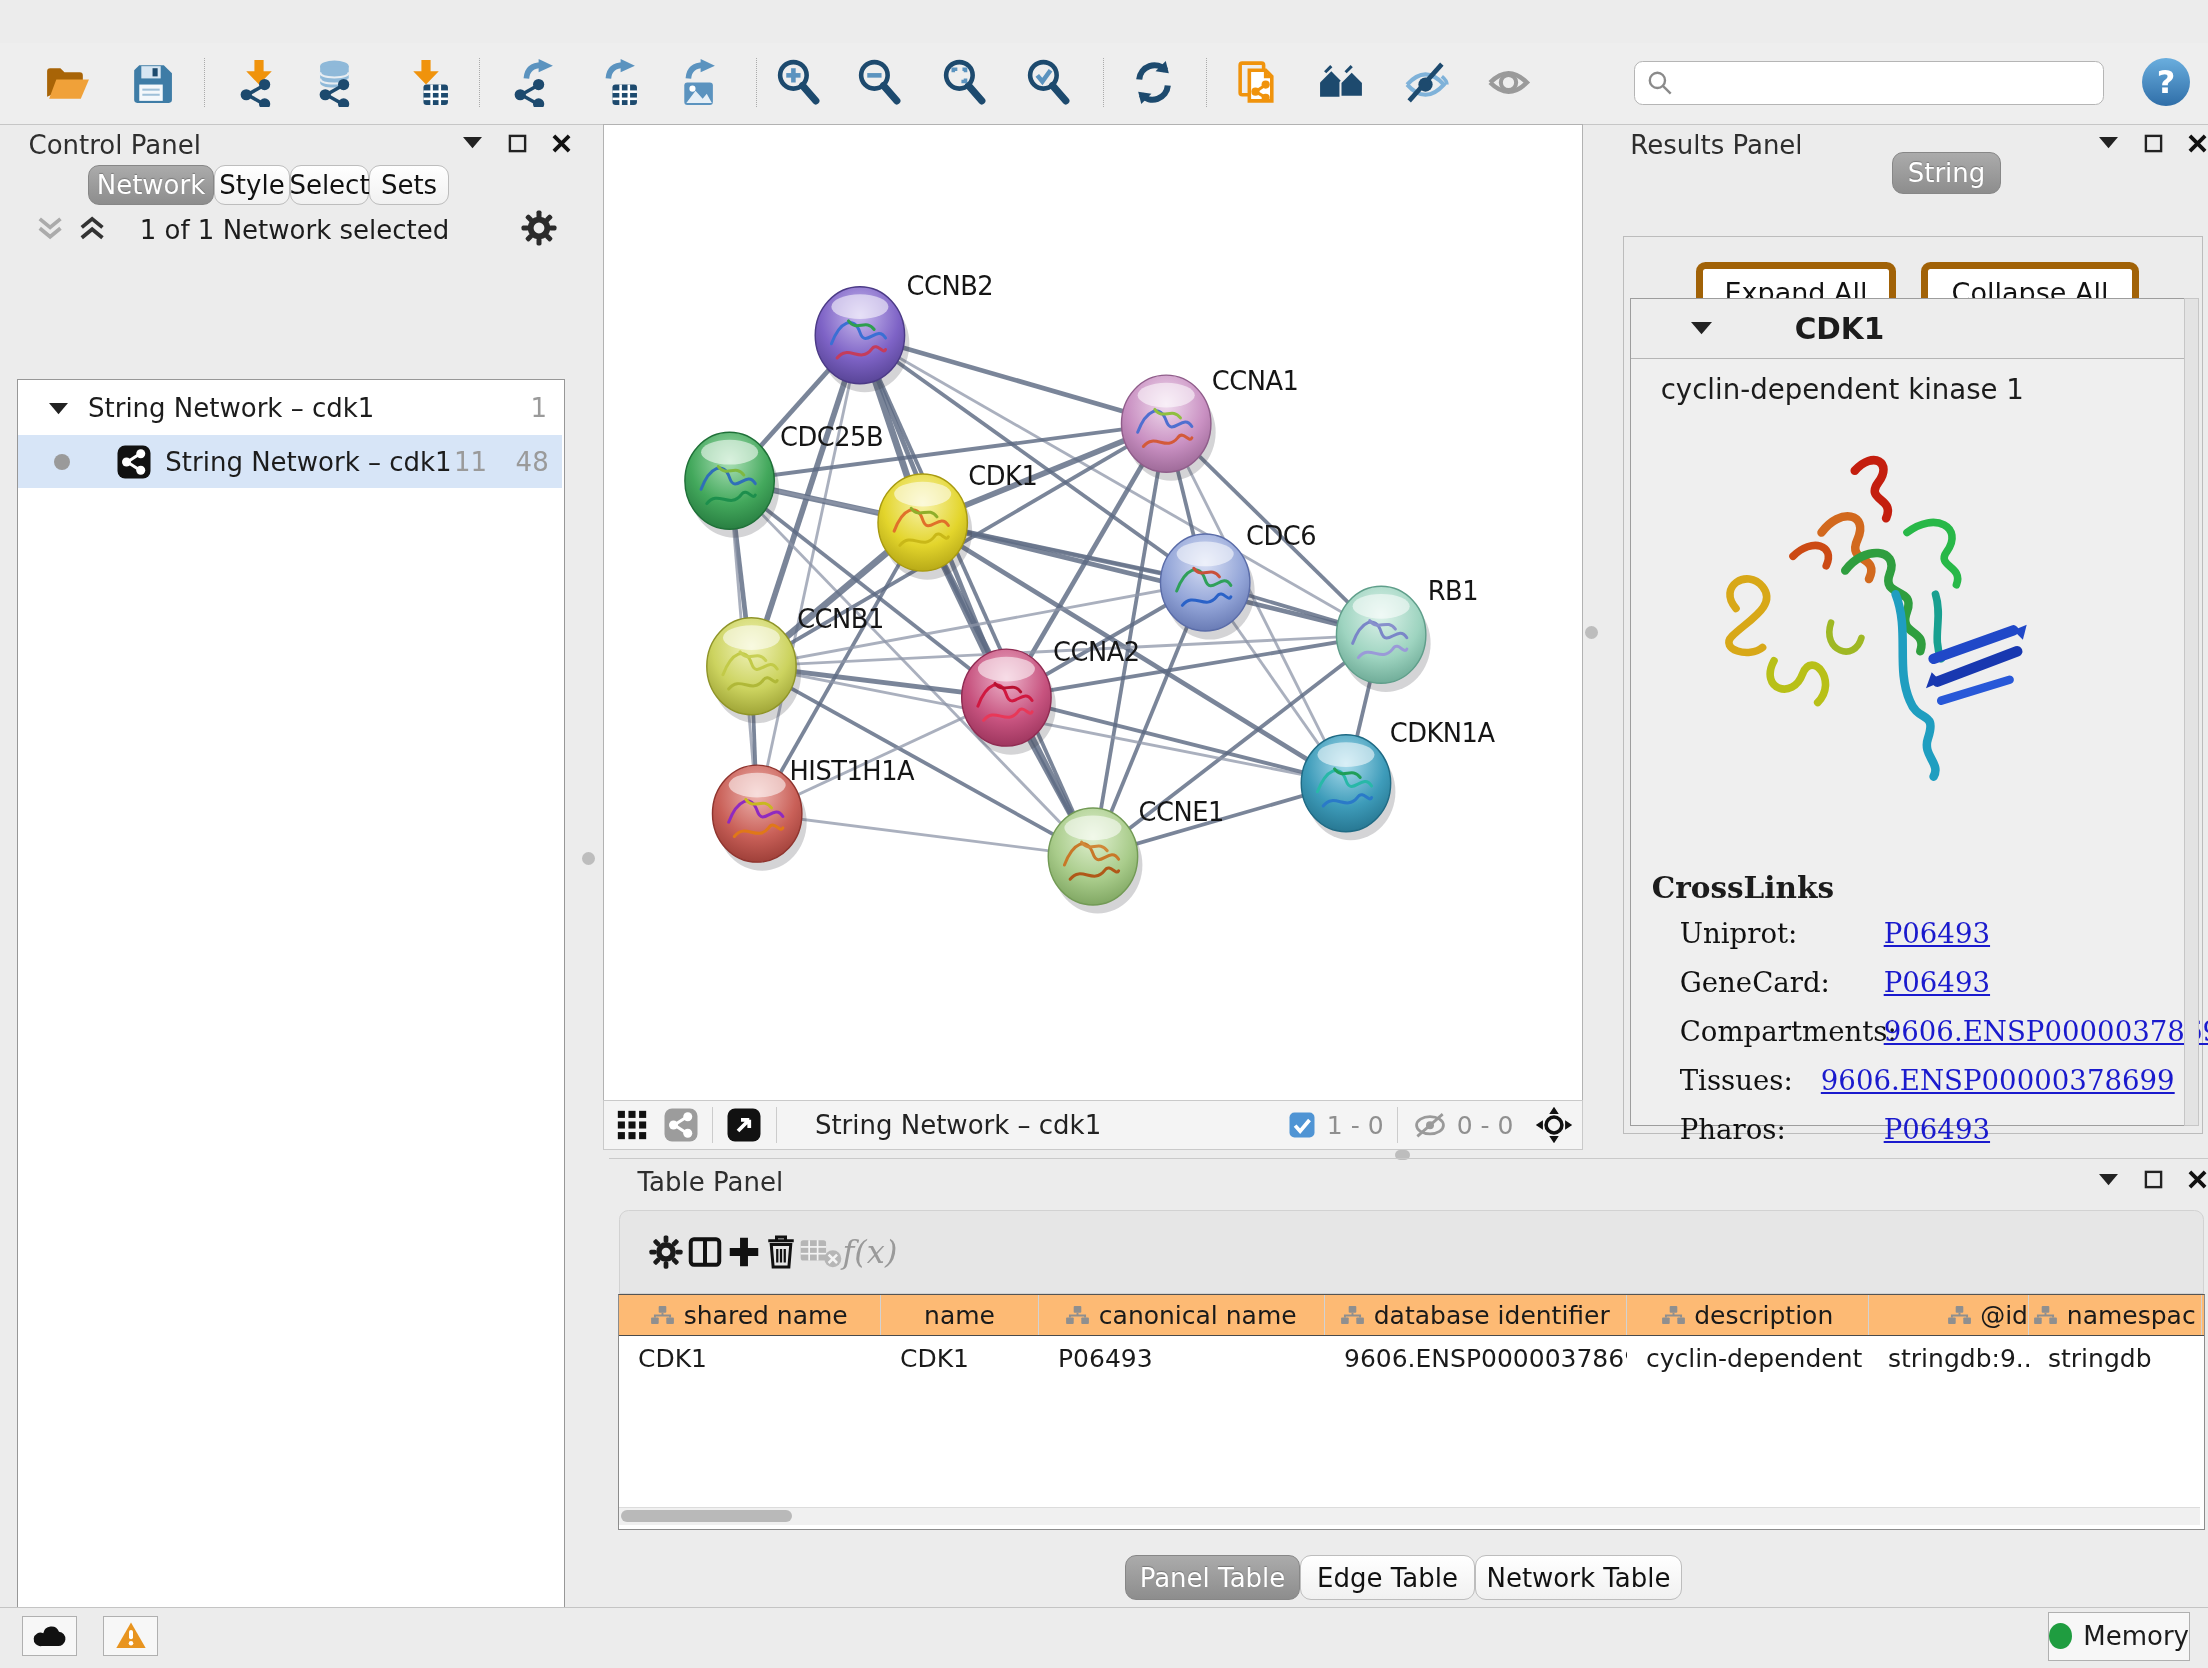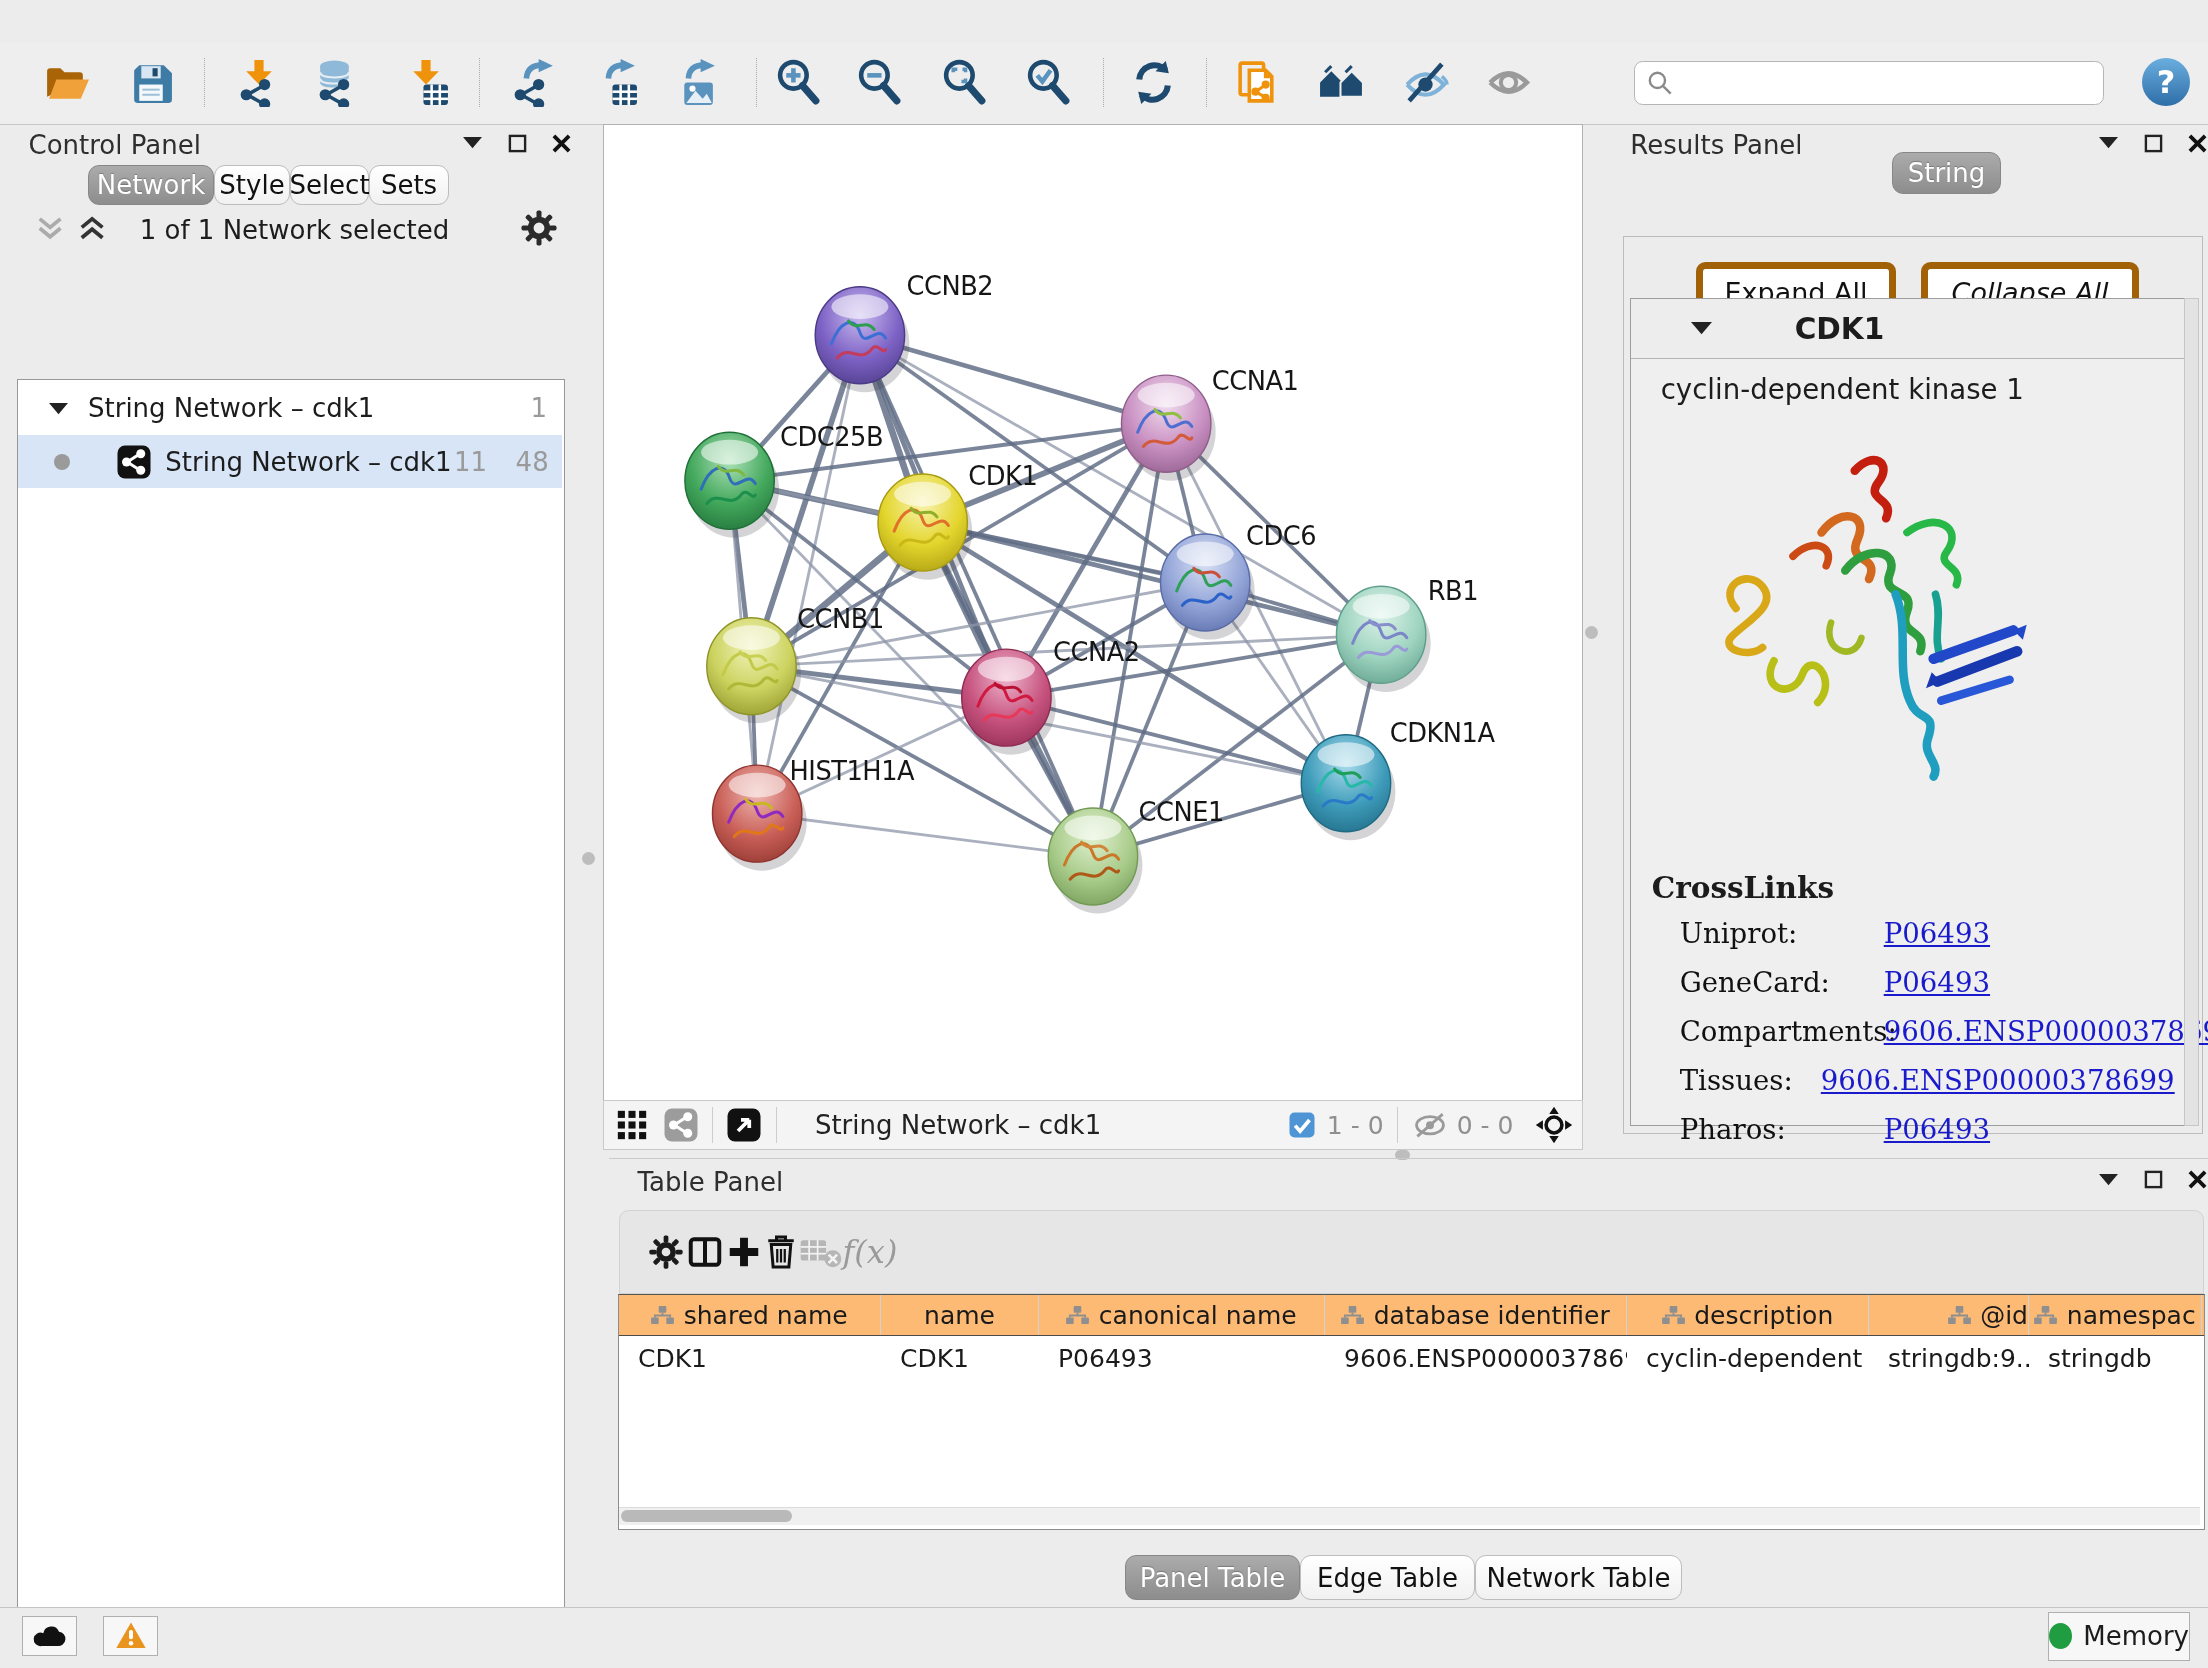--- a/index.html
+++ b/index.html
@@ -622,21 +622,21 @@
         </svg>
       <svg width="19" height="19" viewBox="0 0 20 20">
           <path d="M2 2 L18 18 M18 2 L2 18" stroke="#111" stroke-width="4"></path>
         </svg>
     </div>
     <div class="tab sel" style="left:234px;top:28px;width:107px;height:40px;margin-left:41px;">String</div>
   </div>
 
   <div class="abs rcard">
     <div class="btn abs" style="left:72px;top:25px;width:186px;height:46px;">Expand All</div>
-    <div class="btn abs" style="left:297px;top:25px;width:204px;height:46px;font-style:italic;">Collapse All</div>
+    <div class="btn abs" style="left:297px;top:25px;width:204px;height:46px;">Collapse All</div>
 
     <div class="rsection">
       <div class="rsechead">
         <svg style="margin-left:59px" width="23" height="14.3" viewBox="0 0 24 15">
             <path d="M1 1 h22 l-11 13 z" fill="#222"></path>
           </svg>
         <span style="margin-left:82px;font-size:29.5px;font-weight:bold;">CDK1</span>
       </div>
       <div class="abs" style="left:30px;top:74px;font-size:27.6px;">cyclin-dependent kinase 1</div>
 

